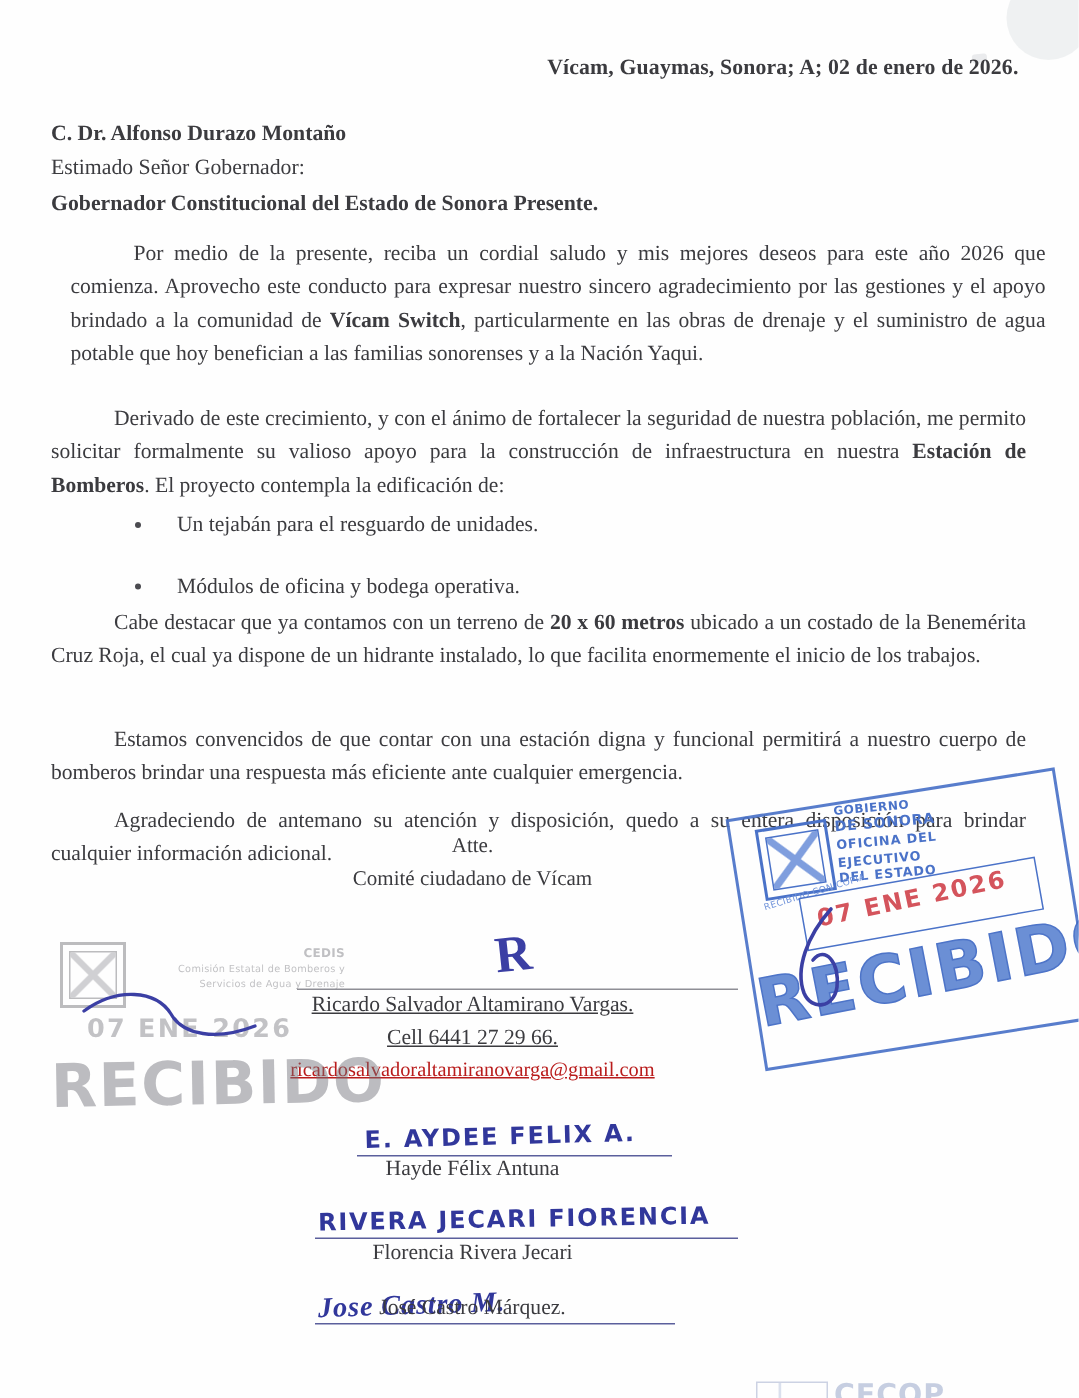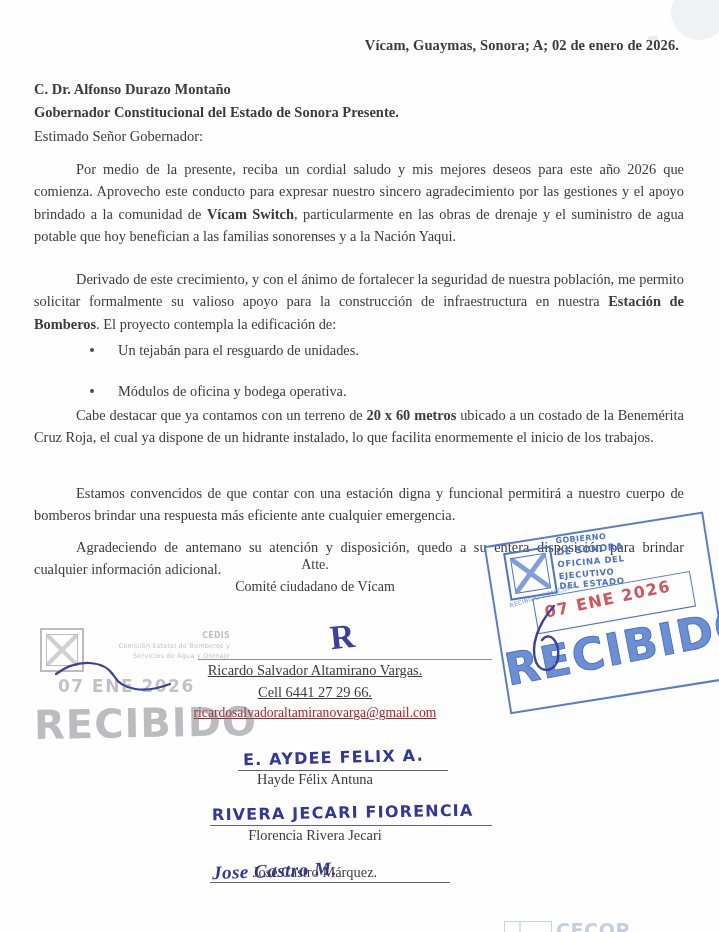--- a/index.html
+++ b/index.html
@@ -79,21 +79,21 @@
     position: absolute;
     left: 34px;
     width: 650px;
     font-size: 14.4px;
     line-height: 1.56;
     text-align: justify;
     text-indent: 42px;
     text-justify: inter-word;
   }
   .para b { font-weight: bold; }
-  .p1 { top: 158px; }
+  .p1 { top: 158px; margin-left: 13px; }
   .p2 { top: 268px; }
   .p3 { top: 404px; }
   .p4 { top: 482px; }
   .p5 { top: 536px; }
 
   .bullets {
     position: absolute;
     left: 34px;
     top: 340px;
     width: 650px;
@@ -396,22 +396,22 @@
 
   <div class="sheet">
 
     <div class="dateblock">
       <span class="ln">Vícam, Guaymas, Sonora;</span>
       <span class="ln">A; 02 de enero de 2026.</span>
     </div>
 
     <div class="recipient">
       <span class="ln b">C. Dr. Alfonso Durazo Montaño</span>
+      <span class="ln">Estimado Señor Gobernador:</span>
       <span class="ln b">Gobernador Constitucional del Estado de Sonora Presente.</span>
-      <span class="ln">Estimado Señor Gobernador:</span>
     </div>
 
     <div class="para p1"><span>Por medio de la presente, reciba un cordial saludo y mis mejores deseos para este año 2026 que comienza. Aprovecho este conducto para expresar nuestro sincero agradecimiento por las gestiones y el apoyo brindado a la comunidad de </span><b>Vícam Switch</b><span>, particularmente en las obras de drenaje y el suministro de agua potable que hoy benefician a las familias sonorenses y a la Nación Yaqui.</span></div>
 
     <div class="para p2"><span>Derivado de este crecimiento, y con el ánimo de fortalecer la seguridad de nuestra población, me permito solicitar formalmente su valioso apoyo para la construcción de infraestructura en nuestra </span><b>Estación de Bomberos</b><span>. El proyecto contempla la edificación de:</span></div>
 
     <ul class="bullets">
       <li><span>Un tejabán para el resguardo de unidades.</span></li>
       <li><span>Módulos de oficina y bodega operativa.</span></li>
     </ul>

